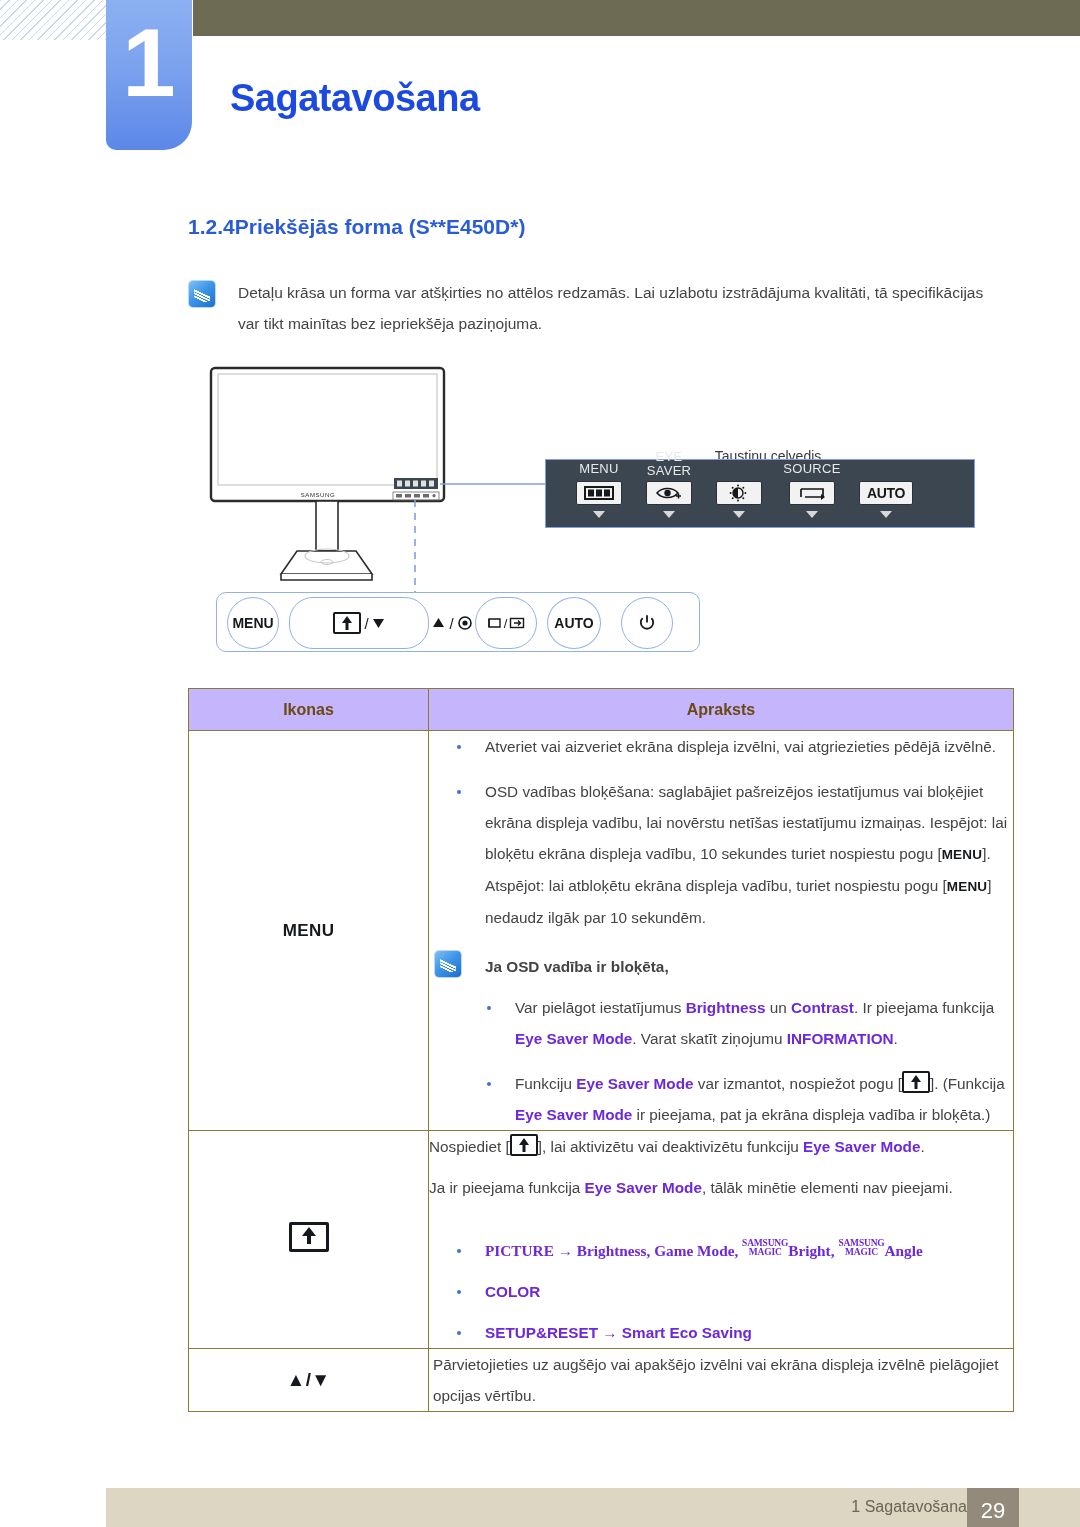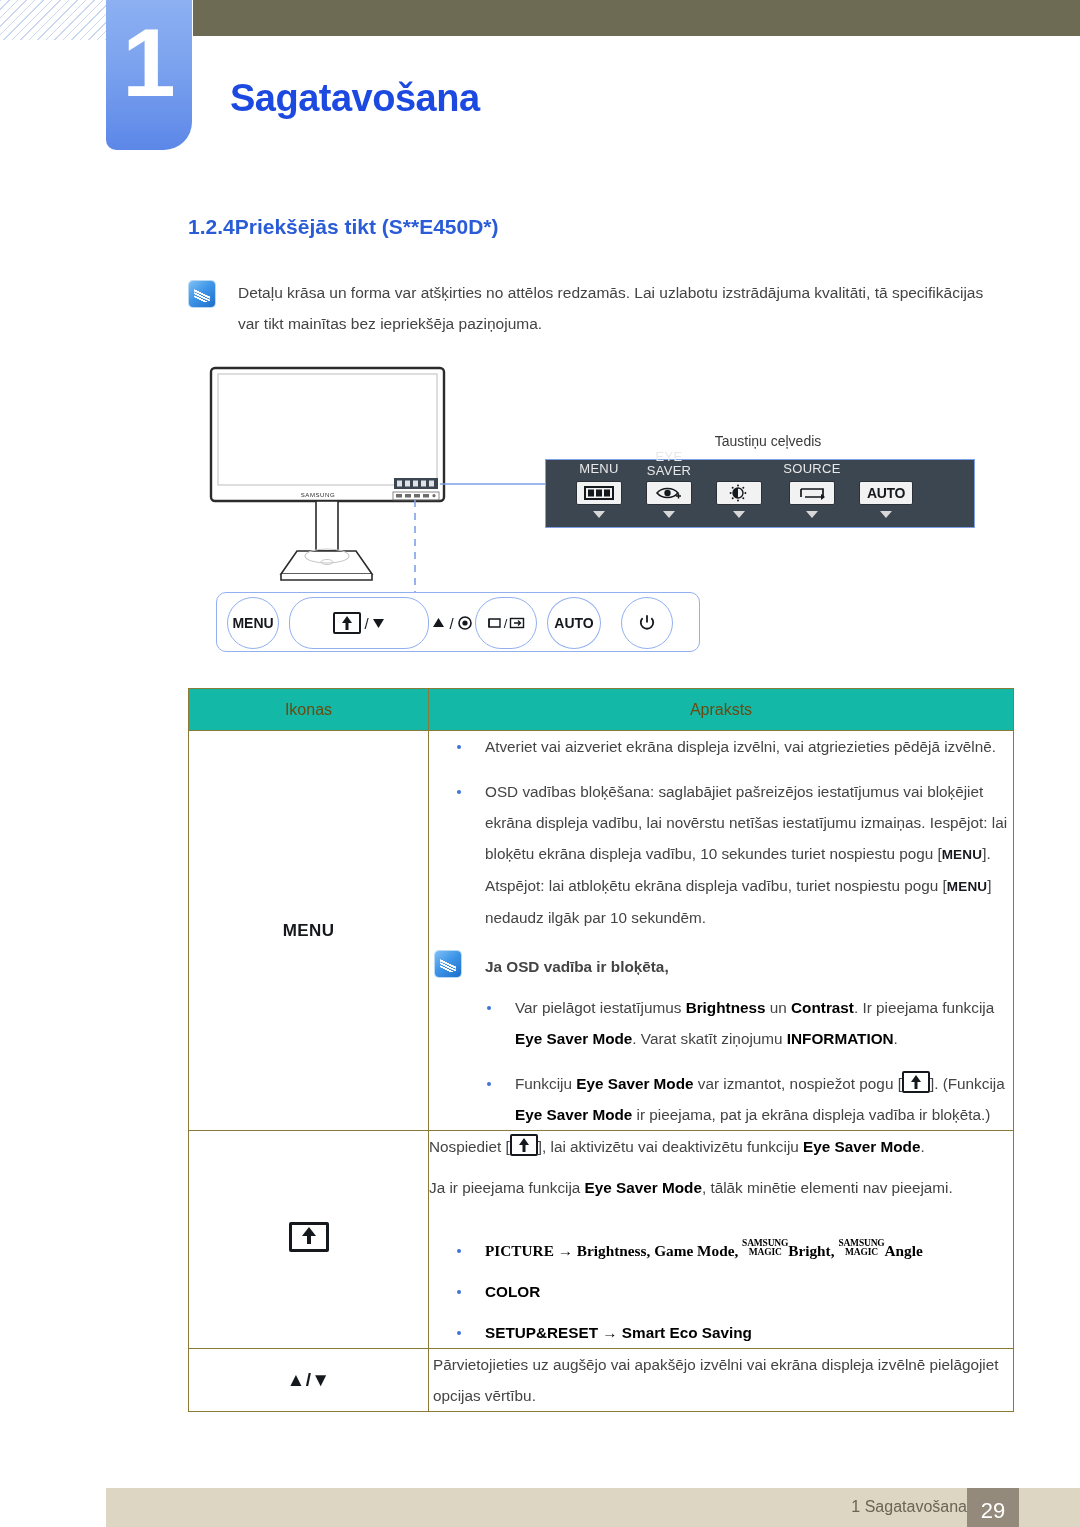--- a/index.html
+++ b/index.html
@@ -100,21 +100,21 @@
     line-height: 31px;
     color: #444444;
   }
 
   
   .fig { position: absolute; left: 0; top: 0; width: 1080px; height: 1527px; pointer-events: none; }
 
   
   .keyguide-label {
     position: absolute;
-    left: 0; top: 433px;
+    left: 0; top: 448px;
     width: 1080px;
     text-align: center;
     font-size: 14px;
     color: #3a3a3a;
   }
   .keyguide-label span { position: relative; left: 228px; }
   .keyguide {
     position: absolute;
     left: 545px; top: 459px;
     width: 430px; height: 69px;
@@ -192,24 +192,24 @@
     font-size: 15.3px;
     color: #444444;
   }
   .tbl td, .tbl th {
     border: 1px solid #8a7a37;
     vertical-align: top;
     padding: 0;
     box-sizing: border-box;
   }
   .tbl thead th {
-    background: #14b8a6;
+    background: #c4b5fd;
     color: #6b4a12;
     font-size: 16px;
-    font-weight: normal;
+    font-weight: bold;
     text-align: center;
     height: 42px;
     vertical-align: middle;
   }
   .col-icon { width: 240px; }
   .th-div { border-left: 1px solid #e8a18d !important; }
   .cell-icon {
     text-align: center;
     vertical-align: middle !important;
     font-weight: bold;
@@ -233,21 +233,21 @@
   }
   ul.bul > li:last-child { margin-bottom: 0; }
   ul.bul > li::before {
     content: "";
     position: absolute;
     left: 28px; top: 14px;
     width: 4px; height: 4px;
     border-radius: 50%;
     background: #3f73d6;
   }
-  .orange { color: #000000; font-weight: bold; }
+  .orange { color: #6d28d9; font-weight: bold; }
   .strong-dark { color: #15181c; font-weight: bold; font-size: 13.5px; letter-spacing: .2px; }
 
   
   .key-up {
     display: inline-block;
     width: 24px; height: 18px;
     border: 2px solid #15181c;
     border-radius: 2px;
     position: relative;
     vertical-align: -4px;
@@ -346,21 +346,21 @@
 <body>
 
 <div class="hatch"></div>
 <div class="olive-bar"></div>
 <div class="chapter-tab">
   <div class="chapter-num">1</div>
 </div>
 <div class="chapter-title">Sagatavošana</div>
 
 <div class="section-head">
-  <span class="num">1.2.4</span><span>Priekšējās tikt (S**E450D*)</span>
+  <span class="num">1.2.4</span><span>Priekšējās forma (S**E450D*)</span>
 </div>
 
 <div class="note-icon note-top-icon"></div>
 <div class="note-top-text">Detaļu krāsa un forma var atšķirties no attēlos redzamās. Lai uzlabotu izstrādājuma kvalitāti, tā specifikācijas var tikt mainītas bez iepriekšēja paziņojuma.</div>
 
 <svg class="fig" viewBox="0 0 1080 1527" xmlns="http://www.w3.org/2000/svg">
 
   <rect x="211" y="368" width="233" height="133" rx="4" fill="#ffffff" stroke="#2b2b2b" stroke-width="2.4"></rect>
   <rect x="218" y="374" width="219" height="111" fill="#ffffff" stroke="#c9c9c9" stroke-width="1.2"></rect>
 

